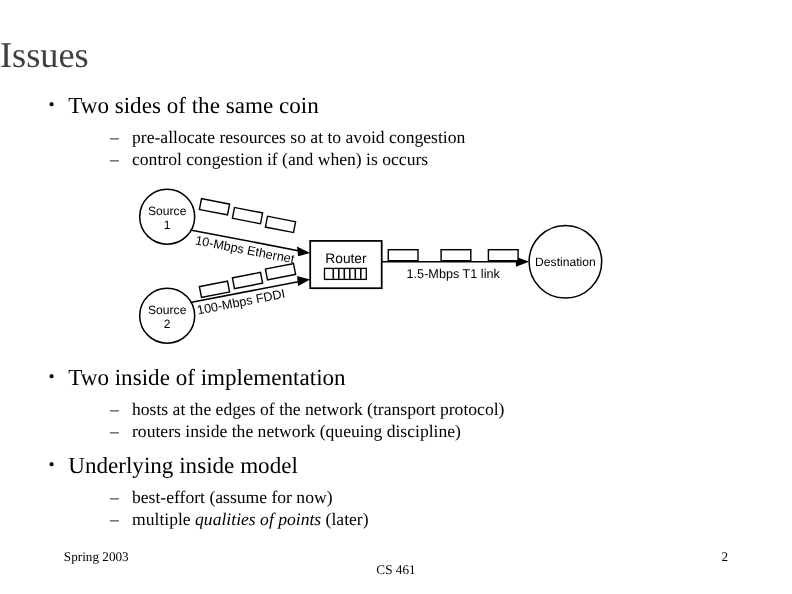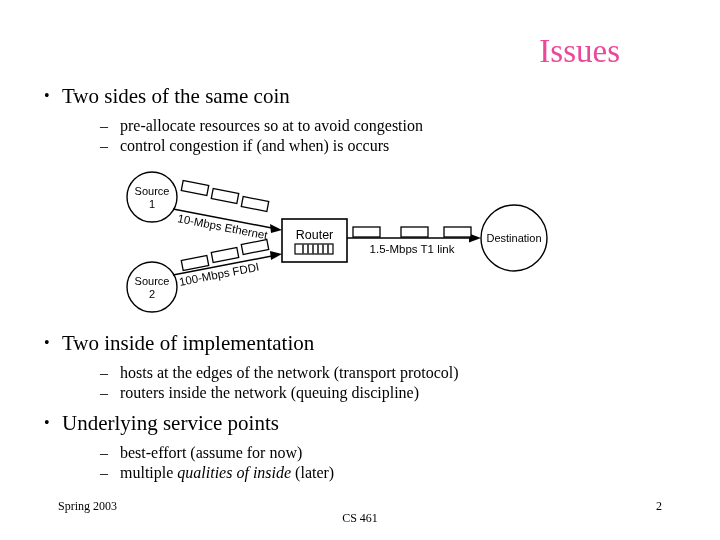--- a/index.html
+++ b/index.html
@@ -22,24 +22,24 @@
     width: 720px;
     height: 540px;
   }
 
   
   #slide-title {
     position: absolute;
     left: 0;
     top: 32px;
     width: 620px;
-    text-align: right;
+    text-align: left;
     font-size: 33px;
     line-height: 38px;
-    color: #ec4899;
+    color: #404040;
     font-family: "Liberation Serif", "DejaVu Serif", serif;
     white-space: nowrap;
   }
 
   
   .bullet-block {
     position: absolute;
     left: 0;
     width: 720px;
   }
@@ -228,29 +228,29 @@
     </div>
     <div class="bullet-l2">
       <span class="marker">–</span>
       <span>routers inside the network (queuing discipline)</span>
     </div>
   </div>
 
   <div class="bullet-block" style="top:410px;">
     <div class="bullet-l1">
       <span class="marker">•</span>
-      <span>Underlying service points</span>
+      <span>Underlying inside model</span>
     </div>
     <div class="bullet-l2" style="margin-top:7px;">
       <span class="marker">–</span>
       <span>best-effort (assume for now)</span>
     </div>
     <div class="bullet-l2">
       <span class="marker">–</span>
-      <span>multiple </span><span class="ital">qualities of inside</span><span> (later)</span>
+      <span>multiple </span><span class="ital">qualities of points</span><span> (later)</span>
     </div>
   </div>
 
   <div id="footer">
     <span class="f-left">Spring 2003</span>
     <span class="f-center">CS 461</span>
     <span class="f-right">2</span>
   </div>
 
 </div>

